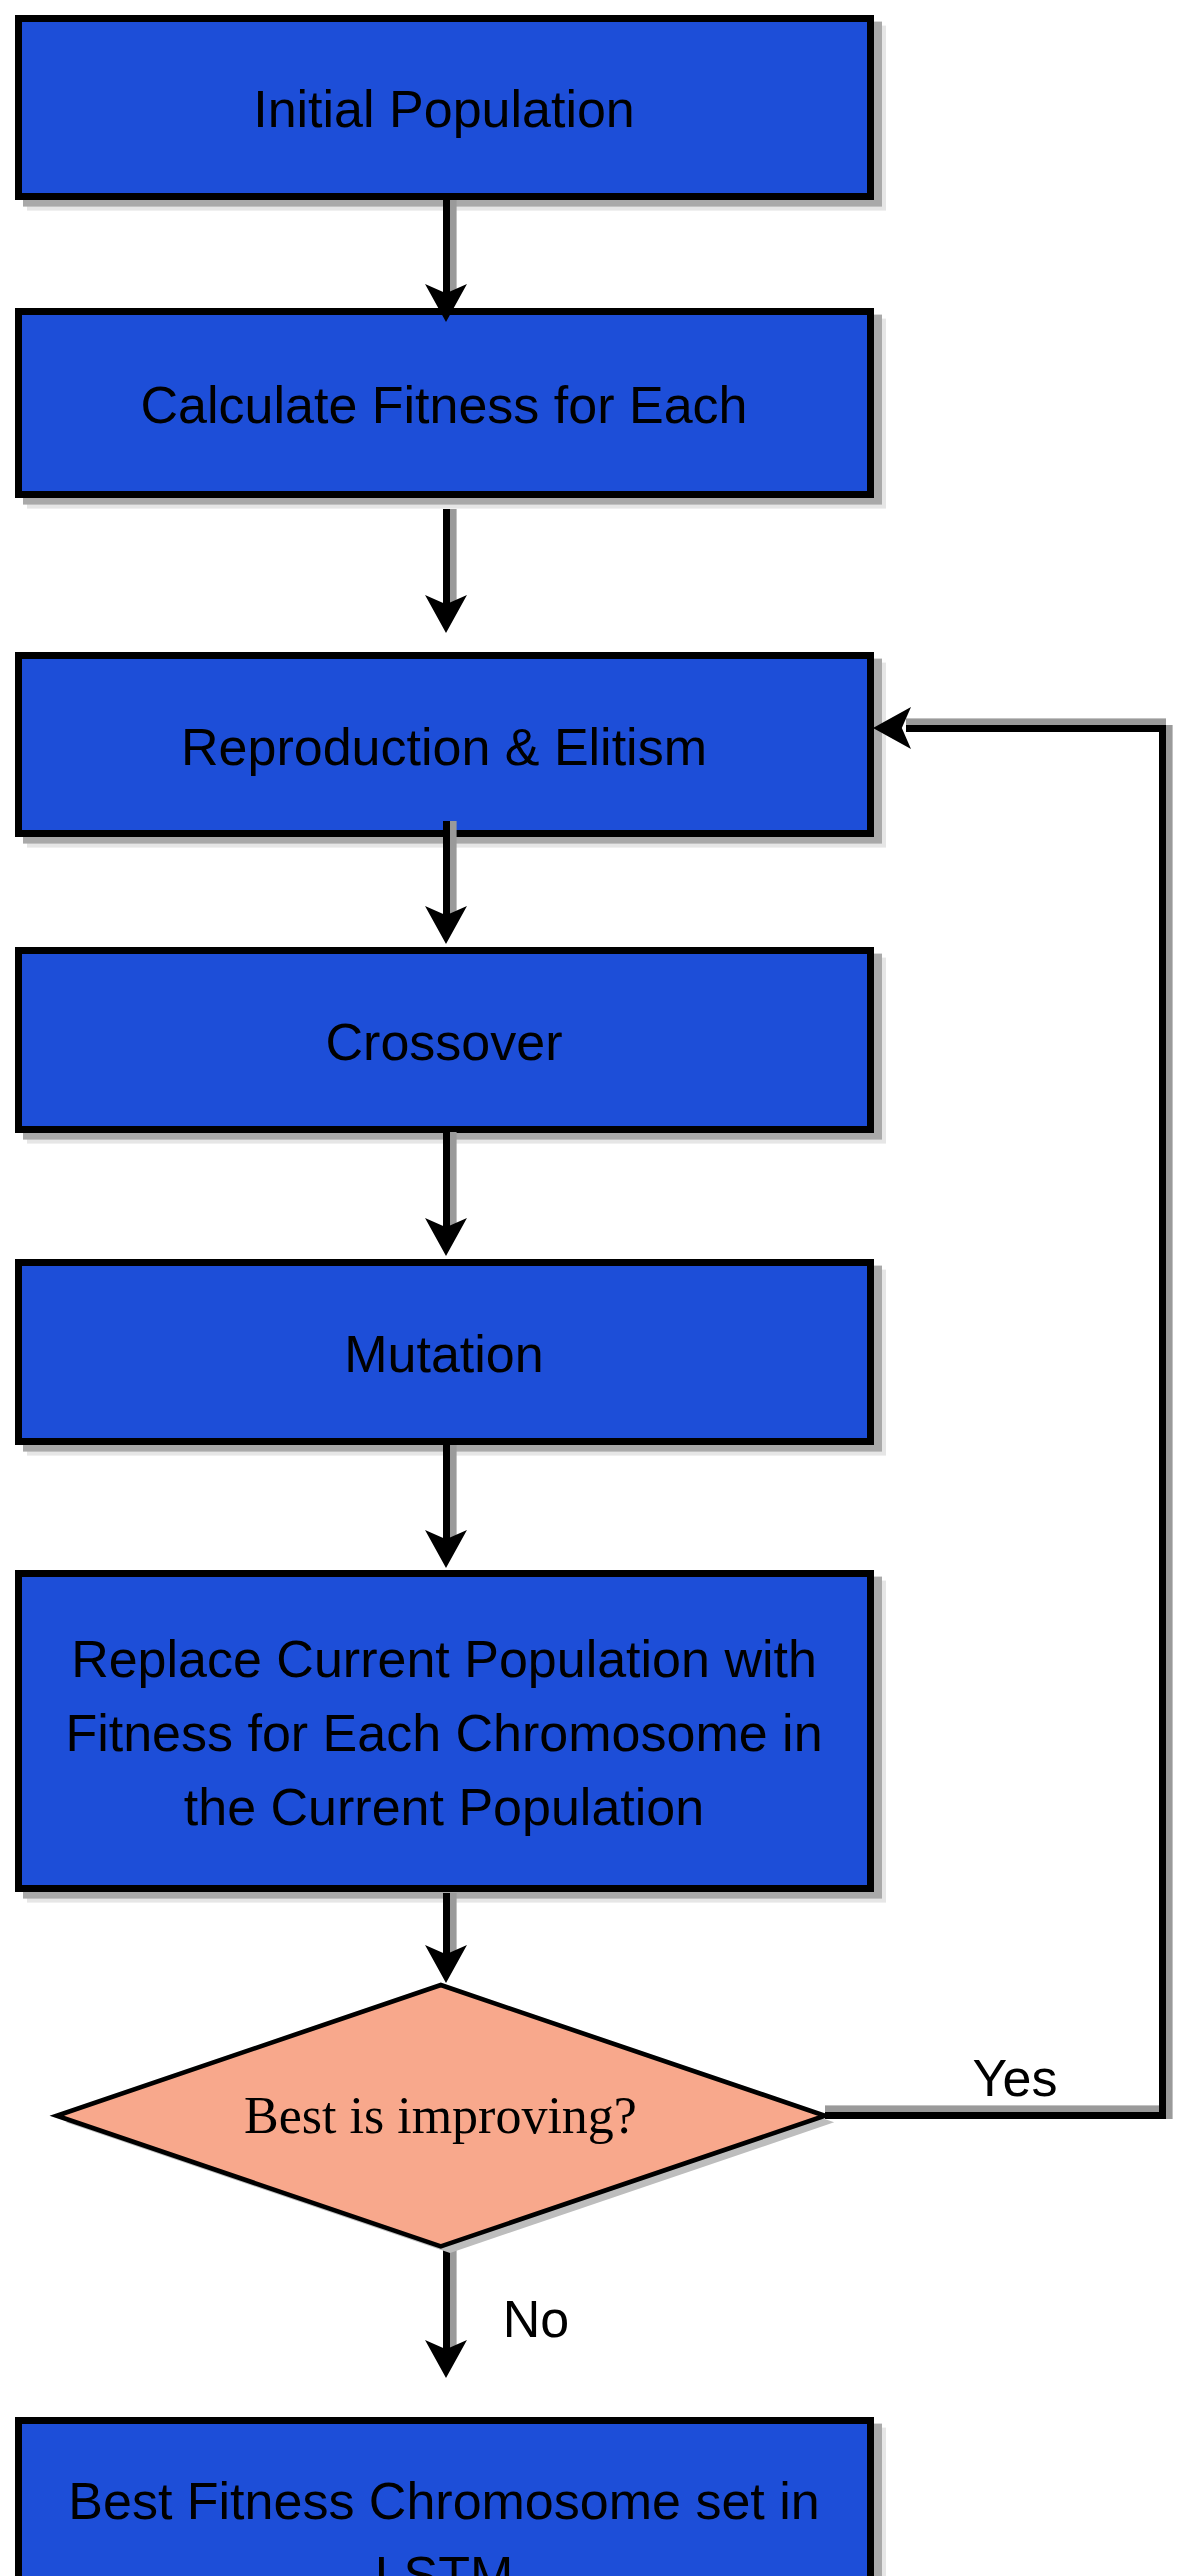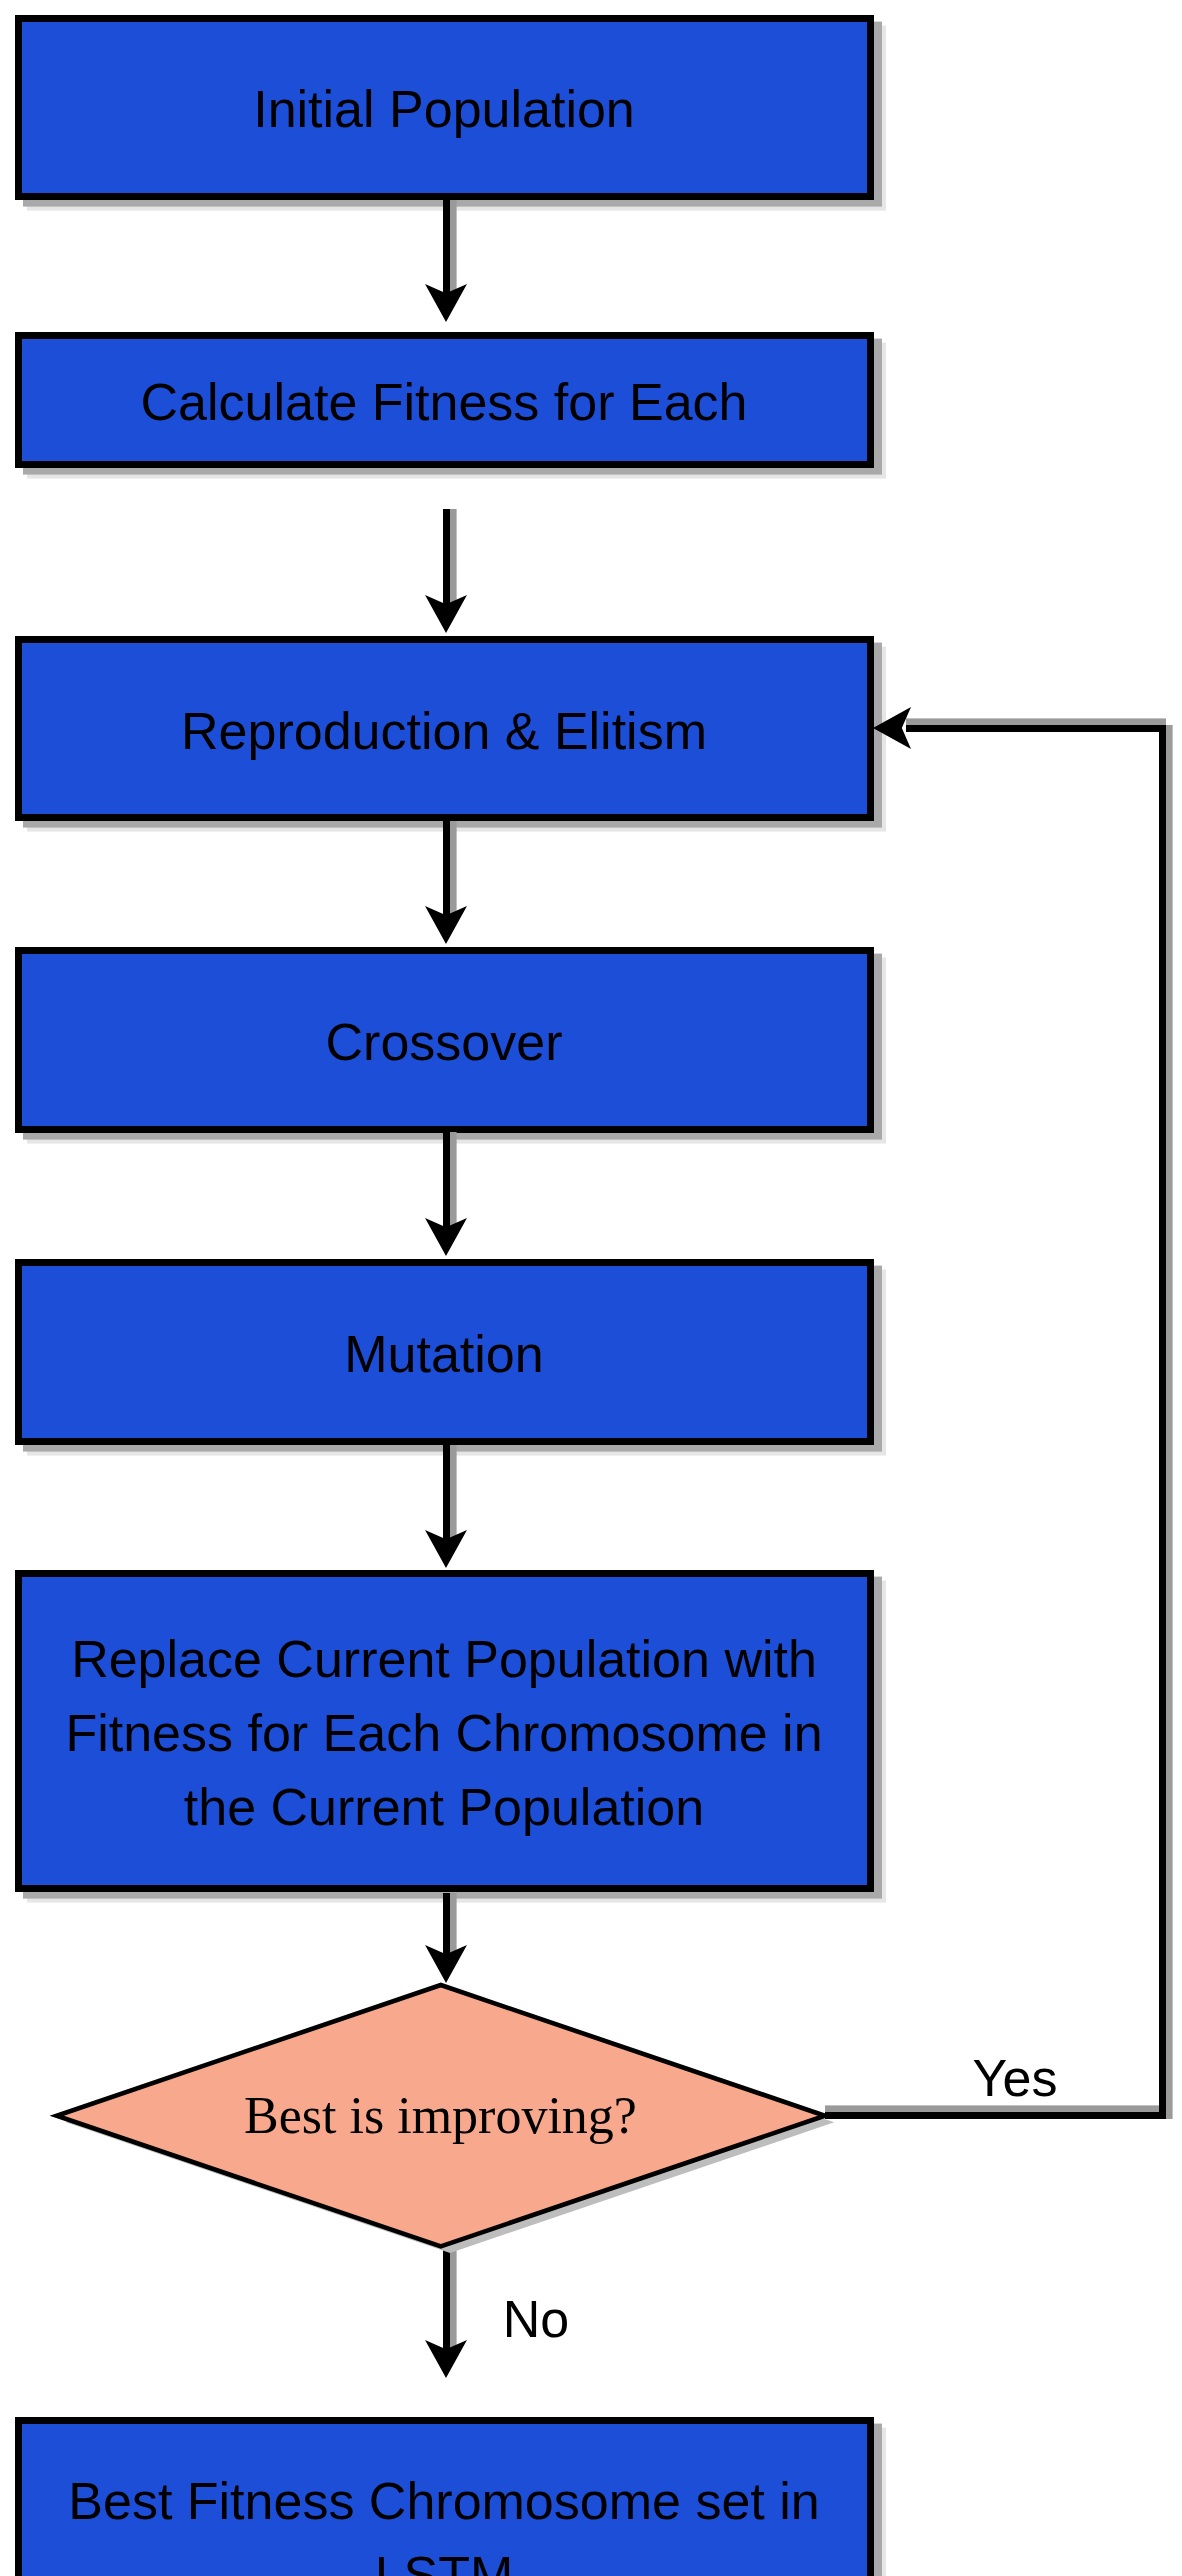--- a/index.html
+++ b/index.html
@@ -51,25 +51,25 @@
 </style>
 </head>
 <body>
 
 <div class="canvas">
 
   <div class="pbox" style="top:14.5px;height:185px;">
     <span>Initial Population</span>
   </div>
 
-  <div class="pbox" style="top:332px;height:136px;">
+  <div class="pbox" style="top:308px;height:190px;">
     <span>Calculate Fitness for Each</span>
   </div>
 
-  <div class="pbox" style="top:636px;height:185px;">
+  <div class="pbox" style="top:652px;height:185px;">
     <span>Reproduction &amp; Elitism</span>
   </div>
 
   <div class="pbox" style="top:947px;height:186px;">
     <span>Crossover</span>
   </div>
 
   <div class="pbox" style="top:1259px;height:186px;">
     <span>Mutation</span>
   </div>

